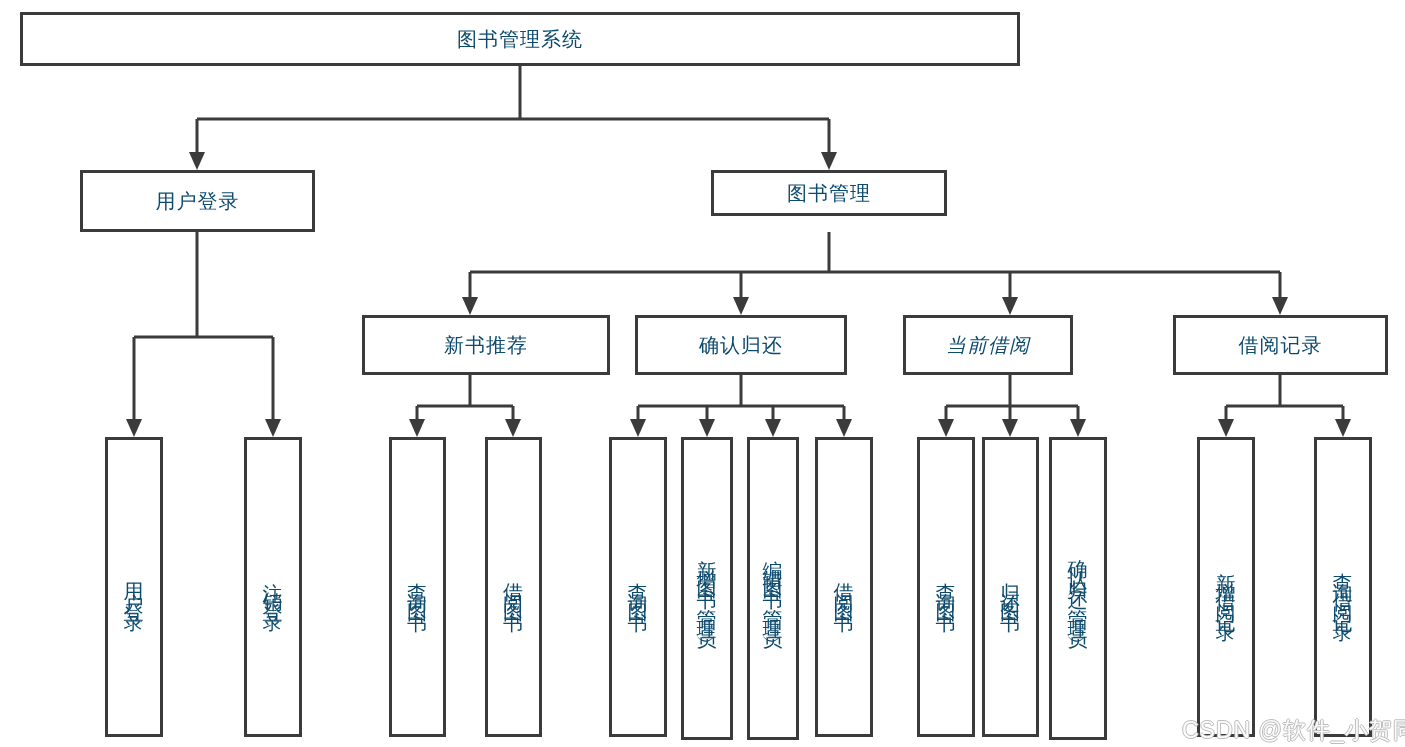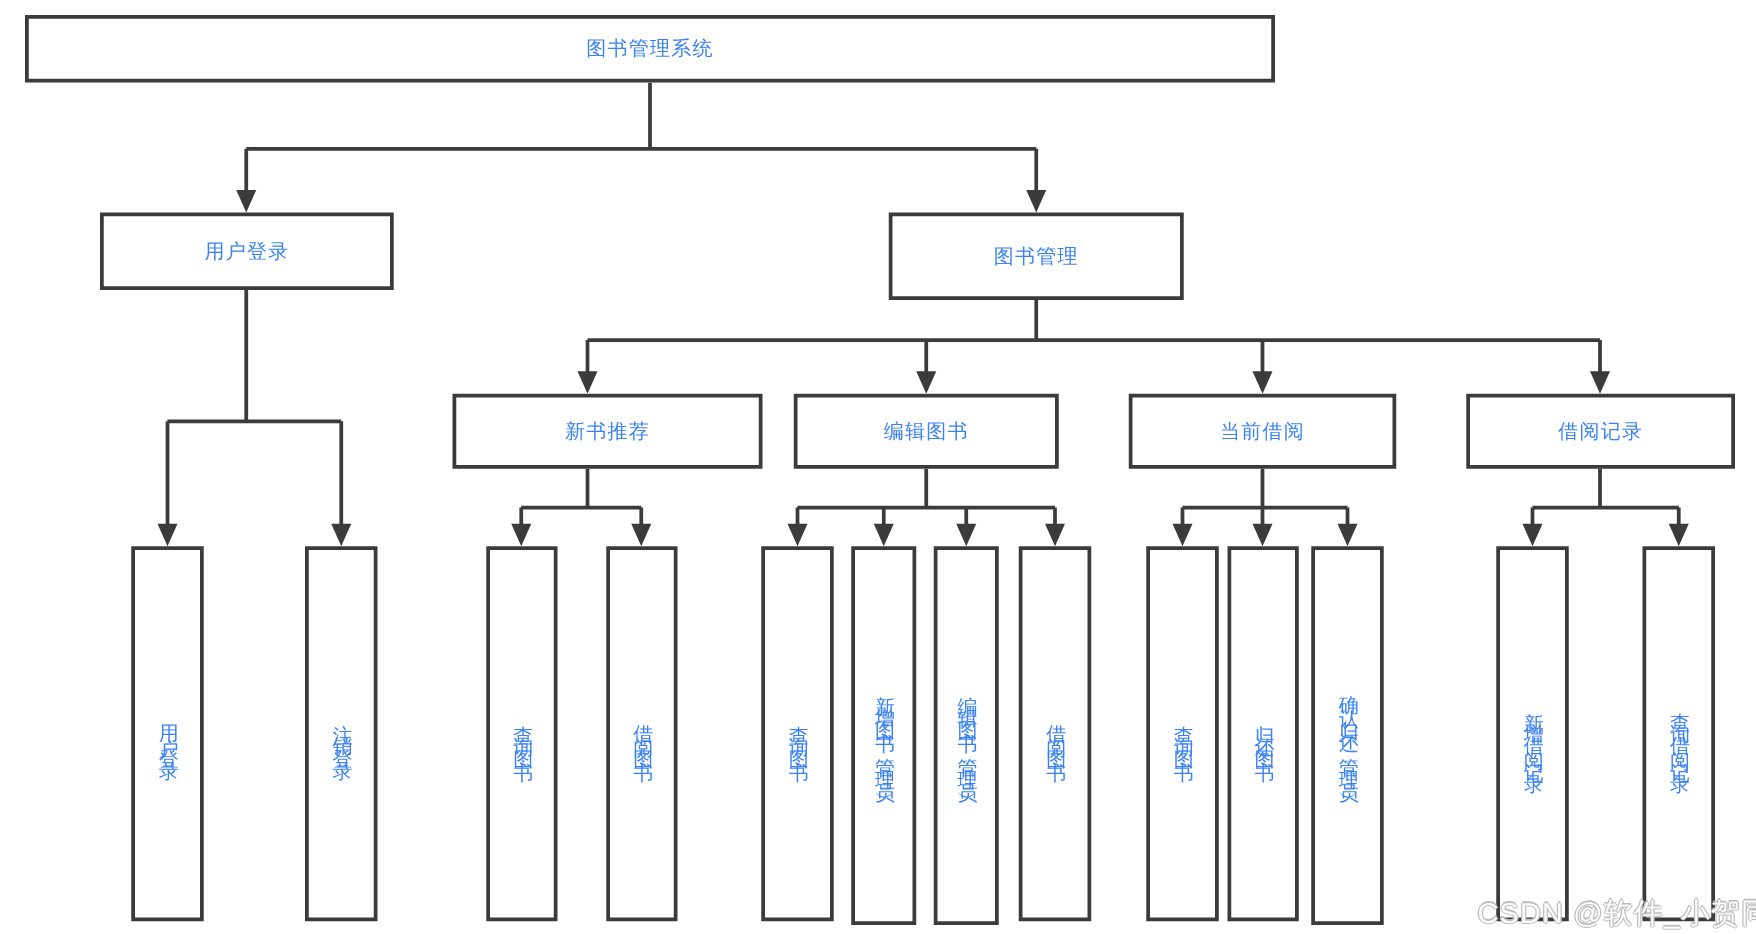--- a/index.html
+++ b/index.html
@@ -16,22 +16,22 @@
     position: absolute;
     box-sizing: border-box;
     border: 3px solid #3b3b3b;
     background: #ffffff;
     display: flex;
     align-items: center;
     justify-content: center;
     z-index: 2;
   }
   .node .lbl {
-    color: #3b82f6;
-    font-size: 16px;
+    color: #0c4a6e;
+    font-size: 20px;
     letter-spacing: 1px;
     white-space: nowrap;
   }
   .leaf .lbl {
     writing-mode: vertical-rl;
     text-orientation: mixed;
     letter-spacing: 10px;
     line-height: 1;
     white-space: normal;
   }
@@ -113,31 +113,31 @@
     <polygon points="1335,419 1351,419 1343,437" stroke="none"></polygon>
   </svg>
 
   <div class="node" style="left:20px; top:12px; width:1000px; height:54px;">
     <span class="lbl">图书管理系统</span>
   </div>
 
   <div class="node" style="left:80px; top:170px; width:235px; height:62px;">
     <span class="lbl">用户登录</span>
   </div>
-  <div class="node" style="left:711px; top:170px; width:236px; height:70px;">
+  <div class="node" style="left:711px; top:170px; width:236px; height:46px;">
     <span class="lbl">图书管理</span>
   </div>
 
   <div class="node" style="left:362px; top:315px; width:248px; height:60px;">
     <span class="lbl">新书推荐</span>
   </div>
   <div class="node" style="left:635px; top:315px; width:212px; height:60px;">
-    <span class="lbl">编辑图书</span>
+    <span class="lbl">确认归还</span>
   </div>
-  <div class="node" style="left:903px; top:315px; width:214px; height:60px;">
+  <div class="node" style="left:903px; top:315px; width:170px; height:60px;font-style:italic;">
     <span class="lbl">当前借阅</span>
   </div>
   <div class="node" style="left:1173px; top:315px; width:215px; height:60px;text-align:center;">
     <span class="lbl">借阅记录</span>
   </div>
 
   <div class="node leaf" style="left:105px; top:437px; width:58px; height:300px;">
     <span class="lbl">用户登录</span>
   </div>
   <div class="node leaf" style="left:244px; top:437px; width:58px; height:300px;">

